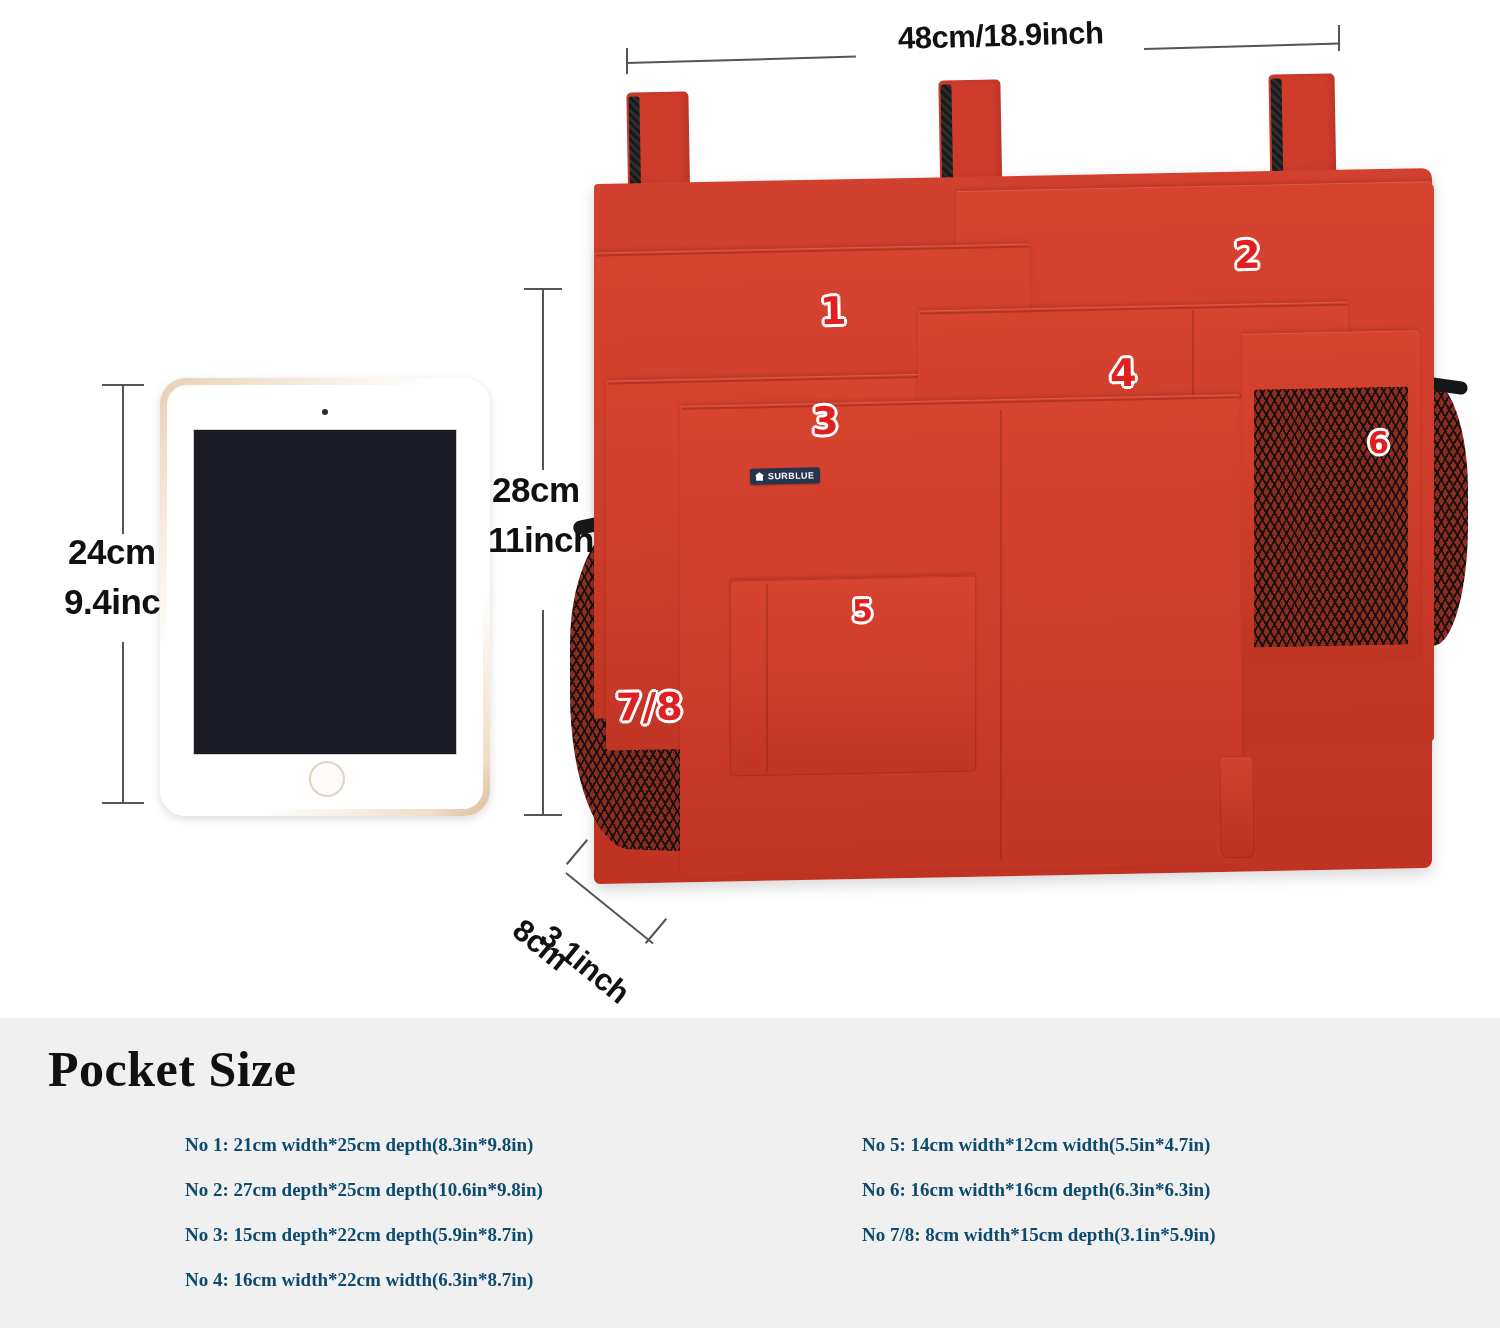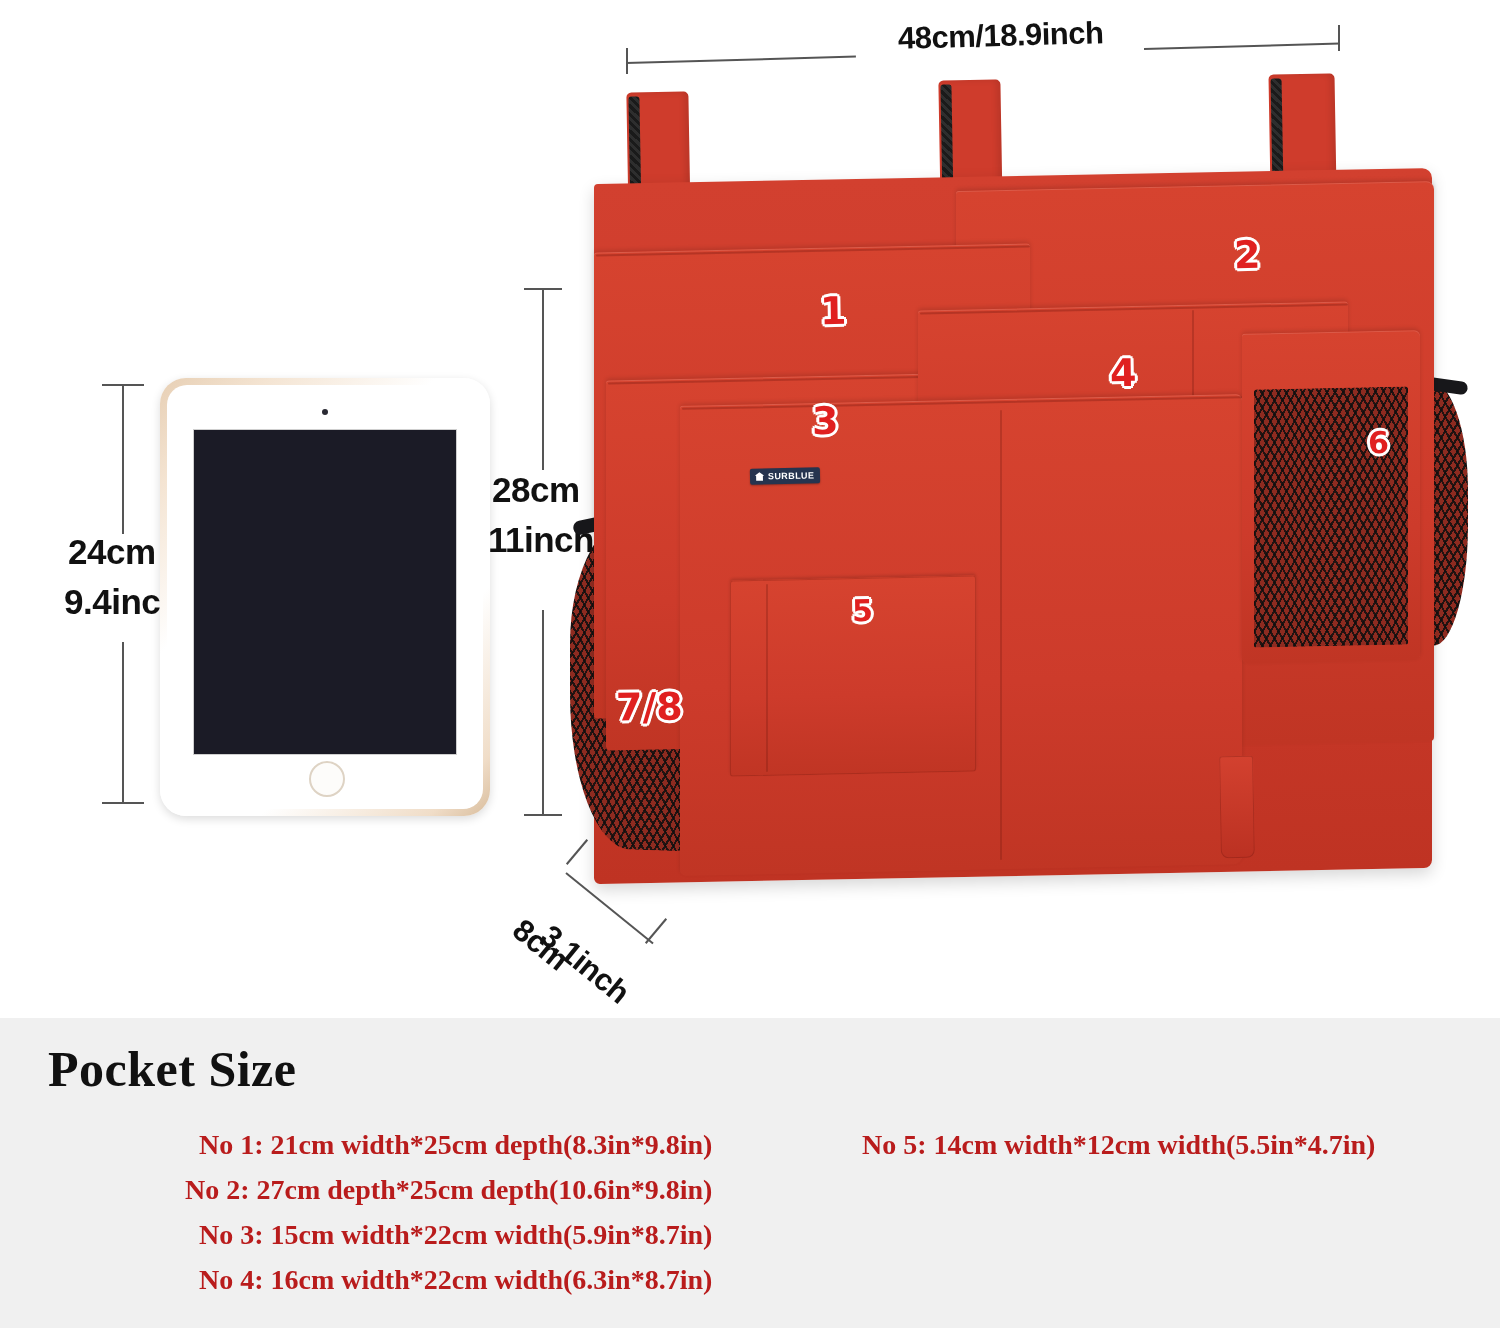--- a/index.html
+++ b/index.html
@@ -139,25 +139,24 @@
     font-family:"Liberation Serif", serif;
     font-weight:bold;
     font-size:50px;
     color:#111111;
     letter-spacing:.5px;
   }
   .size-col{
     position:absolute;
     font-family:"Liberation Serif", serif;
     font-weight:bold;
-    color:#b91c1c;
-    font-size:28px;
+    color:#0c4a6e;
+    font-size:19px;
     line-height:45px;
     white-space:nowrap;
-    text-align:right;
   }
   .col-left{left:185px;top:104px;}
   .col-right{left:862px;top:104px;}
   .size-row{display:block;}
 </style>
 </head>
 <body>
 
 <div class="stage">
 
@@ -271,23 +270,25 @@
     </div>
   </div>
 
   <div class="size-panel">
 
     <div class="size-title">Pocket Size</div>
 
     <div class="size-col col-left">
       <span class="size-row">No 1:  21cm width*25cm depth(8.3in*9.8in)</span>
       <span class="size-row">No 2:  27cm depth*25cm depth(10.6in*9.8in)</span>
-      <span class="size-row">No 3:  15cm width*22cm width(5.9in*8.7in)</span>
+      <span class="size-row">No 3:  15cm depth*22cm depth(5.9in*8.7in)</span>
       <span class="size-row">No 4:  16cm width*22cm width(6.3in*8.7in)</span>
     </div>
 
     <div class="size-col col-right">
       <span class="size-row">No 5:  14cm width*12cm width(5.5in*4.7in)</span>
+      <span class="size-row">No 6:  16cm width*16cm depth(6.3in*6.3in)</span>
+      <span class="size-row">No 7/8:  8cm width*15cm depth(3.1in*5.9in)</span>
     </div>
 
   </div>
 
 </div>
 
 </body></html>

